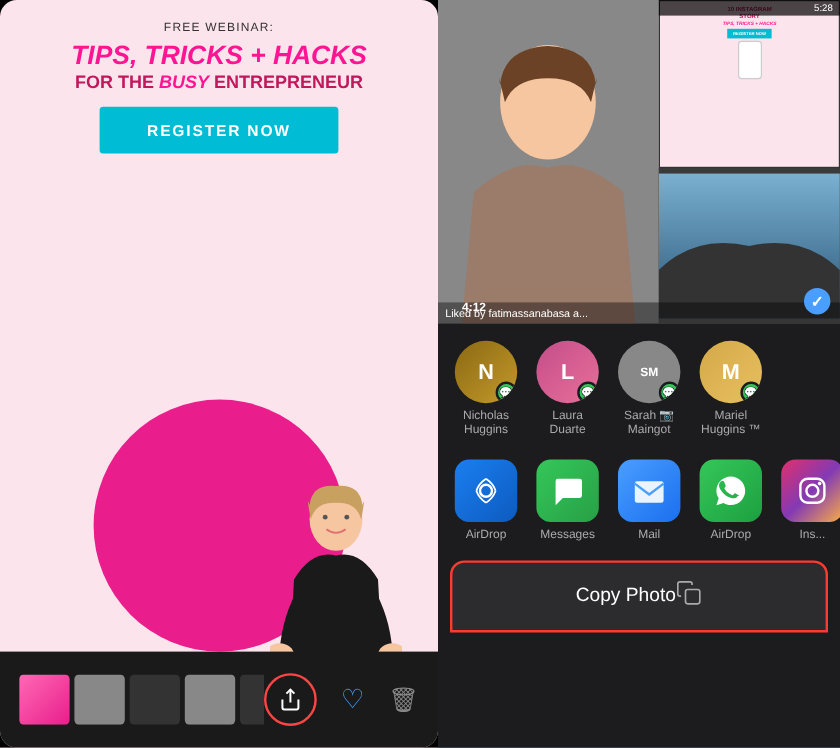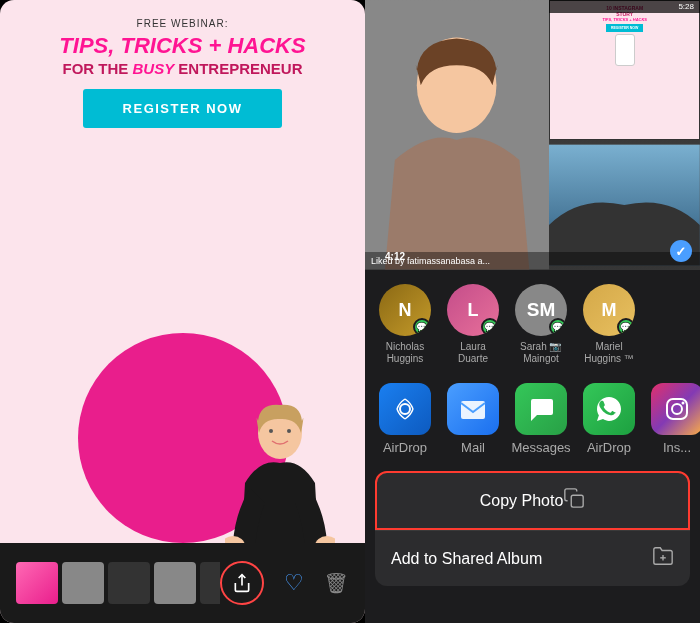--- a/index.html
+++ b/index.html
@@ -449,21 +449,21 @@
       font-size: 26px;
     }
 
     .app-icon-airdrop { background: linear-gradient(135deg, #1a7ff0, #0d5abf); }
     .app-icon-messages { background: linear-gradient(135deg, #34c759, #28a046); }
     .app-icon-mail { background: linear-gradient(135deg, #4a9eff, #1a6fef); }
     .app-icon-whatsapp { background: linear-gradient(135deg, #34c759, #1da040); }
     .app-icon-instagram { background: linear-gradient(135deg, #e1306c, #833ab4, #fcaf45); }
 
     .app-name {
-      font-size: 13px;
+      font-size: 10px;
       color: #aaa;
       text-align: center;
     }
 
     .action-row {
       display: flex;
       align-items: center;
       justify-content: center;
       padding: 14px 16px;
       cursor: pointer;
@@ -626,21 +626,21 @@
       </div>
       <div class="contact-item">
         <div class="contact-avatar avatar-laura">
           <span>L</span>
           <div class="msg-badge">💬</div>
         </div>
         <div class="contact-name">Laura<br>Duarte</div>
       </div>
       <div class="contact-item">
         <div class="contact-avatar avatar-sarah">
-          <span style="font-size:19px;">SM</span>
+          <span style="font-size:10px;">SM</span>
           <div class="msg-badge">💬</div>
         </div>
         <div class="contact-name">Sarah 📷<br>Maingot</div>
       </div>
       <div class="contact-item">
         <div class="contact-avatar avatar-mariel">
           <span>M</span>
           <div class="msg-badge">💬</div>
         </div>
         <div class="contact-name">Mariel<br>Huggins ™</div>
@@ -654,35 +654,35 @@
             <circle cx="14" cy="14" r="5" stroke="white" stroke-width="2"></circle>
             <path d="M14 4 Q8 8 6 14" stroke="white" stroke-width="1.5" fill="none"></path>
             <path d="M14 4 Q20 8 22 14" stroke="white" stroke-width="1.5" fill="none"></path>
             <path d="M6 14 Q8 20 14 24" stroke="white" stroke-width="1.5" fill="none"></path>
             <path d="M22 14 Q20 20 14 24" stroke="white" stroke-width="1.5" fill="none"></path>
           </svg>
         </div>
         <div class="app-name">AirDrop</div>
       </div>
       <div class="app-item">
+        <div class="app-icon app-icon-messages">
+          <svg width="28" height="28" viewBox="0 0 28 28" fill="white">
+            <path d="M4 4 h20 a2 2 0 0 1 2 2 v12 a2 2 0 0 1 -2 2 H10 L4 26 V6 a2 2 0 0 1 2-2 Z"></path>
+          </svg>
+        </div>
+        <div class="app-name">Messages</div>
+      </div>
+      <div class="app-item">
         <div class="app-icon app-icon-mail">
           <svg width="28" height="28" viewBox="0 0 28 28" fill="none">
             <rect x="2" y="6" width="24" height="18" rx="2" fill="white" opacity="0.9"></rect>
             <path d="M2 8 L14 17 L26 8" stroke="#4a9eff" stroke-width="2" fill="none"></path>
           </svg>
         </div>
         <div class="app-name">Mail</div>
-      </div>
-      <div class="app-item">
-        <div class="app-icon app-icon-messages">
-          <svg width="28" height="28" viewBox="0 0 28 28" fill="white">
-            <path d="M4 4 h20 a2 2 0 0 1 2 2 v12 a2 2 0 0 1 -2 2 H10 L4 26 V6 a2 2 0 0 1 2-2 Z"></path>
-          </svg>
-        </div>
-        <div class="app-name">Messages</div>
       </div>
       <div class="app-item">
         <div class="app-icon app-icon-whatsapp">
           <svg width="28" height="28" viewBox="0 0 28 28" fill="white">
             <path d="M14 2 C7.4 2 2 7.4 2 14 C2 16.3 2.7 18.5 3.9 20.3 L2 26 L8 24.1 C9.8 25.2 11.8 25.9 14 25.9 C20.6 25.9 26 20.5 26 13.9 C26 7.4 20.6 2 14 2 Z M19.5 18.5 C19.2 19.4 17.8 20.1 17 20.2 C16.2 20.3 15.4 20.5 12.2 19.2 C8.3 17.6 5.9 13.6 5.7 13.3 C5.5 13 4.2 11.3 4.2 9.5 C4.2 7.7 5.1 6.9 5.5 6.4 C5.9 5.9 6.3 5.8 6.6 5.8 L7.5 5.8 C7.9 5.8 8.2 5.9 8.5 6.6 L9.7 9.5 C9.9 10 9.7 10.4 9.5 10.7 L9 11.3 C8.8 11.6 8.6 11.9 8.8 12.2 C9.2 12.9 10.2 14.4 11.5 15.5 C13.1 16.9 14.5 17.4 15 17.6 C15.4 17.8 15.7 17.7 16 17.4 L16.9 16.3 C17.2 15.9 17.5 16 17.9 16.2 L20.3 17.4 C20.7 17.6 20.9 17.8 20.9 18.1 C20.9 18.2 20.7 18.3 19.5 18.5 Z"></path>
           </svg>
         </div>
         <div class="app-name">AirDrop</div>
       </div>
       <div class="app-item">
@@ -699,24 +699,14 @@
 
     <div class="action-row">
       <span class="action-label">Copy Photo</span>
       <span class="action-icon">
         <svg width="22" height="22" viewBox="0 0 24 24" fill="none" stroke="#aaa" stroke-width="1.5">
           <rect x="9" y="9" width="13" height="13" rx="2" ry="2"></rect>
           <path d="M5 15H4a2 2 0 0 1-2-2V4a2 2 0 0 1 2-2h9a2 2 0 0 1 2 2v1"></path>
         </svg>
       </span>
     </div>
-    <div class="action-row-2">
-      <span class="action-label">Add to Shared Album</span>
-      <span class="action-icon">
-        <svg width="22" height="22" viewBox="0 0 24 24" fill="none" stroke="#aaa" stroke-width="1.5">
-          <path d="M22 19a2 2 0 0 1-2 2H4a2 2 0 0 1-2-2V5a2 2 0 0 1 2-2h5l2 3h9a2 2 0 0 1 2 2z"></path>
-          <line x1="12" y1="11" x2="12" y2="17"></line>
-          <line x1="9" y1="14" x2="15" y2="14"></line>
-        </svg>
-      </span>
-    </div>
   </div>
 </div>
 
 </body></html>

